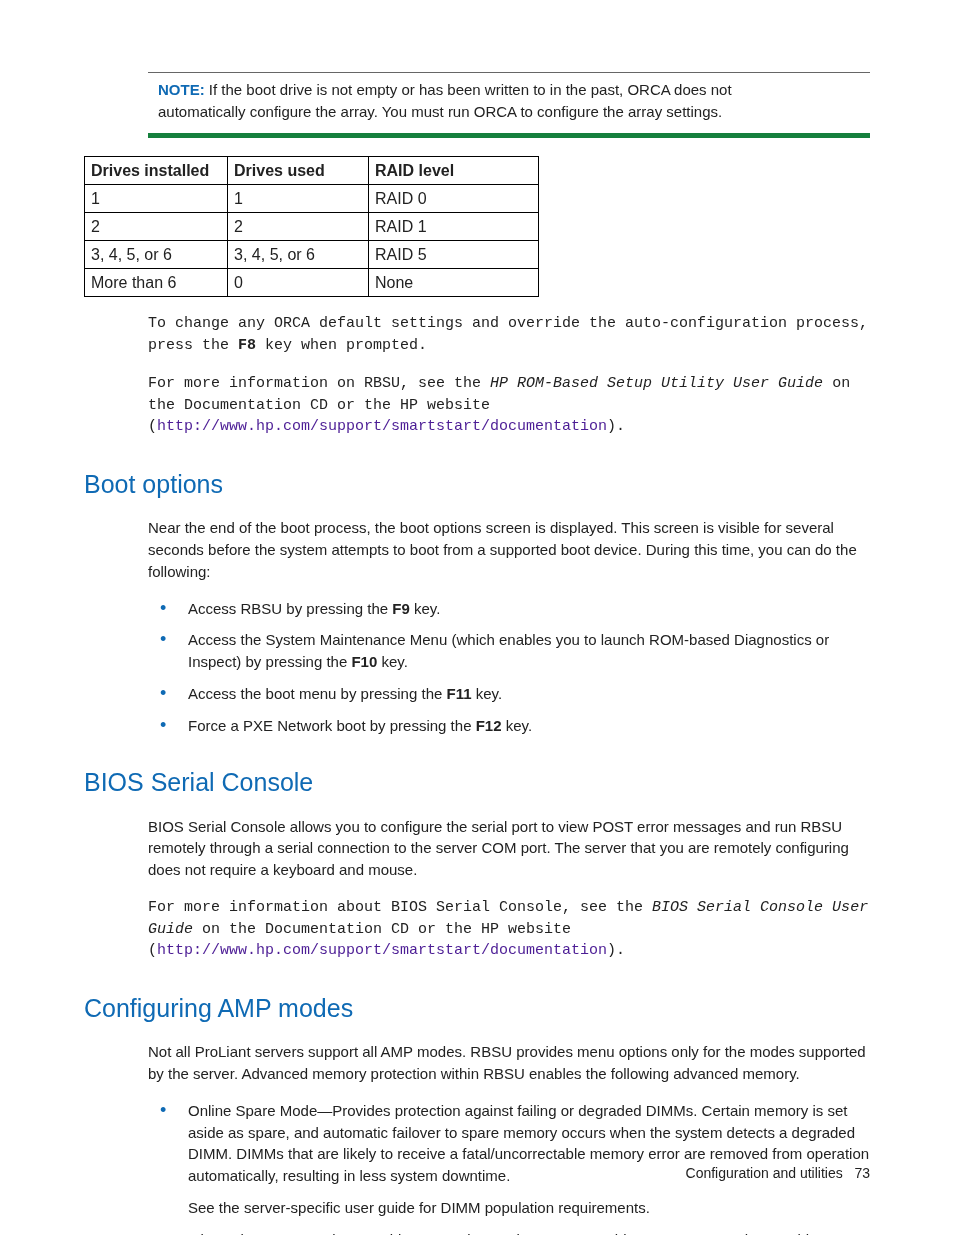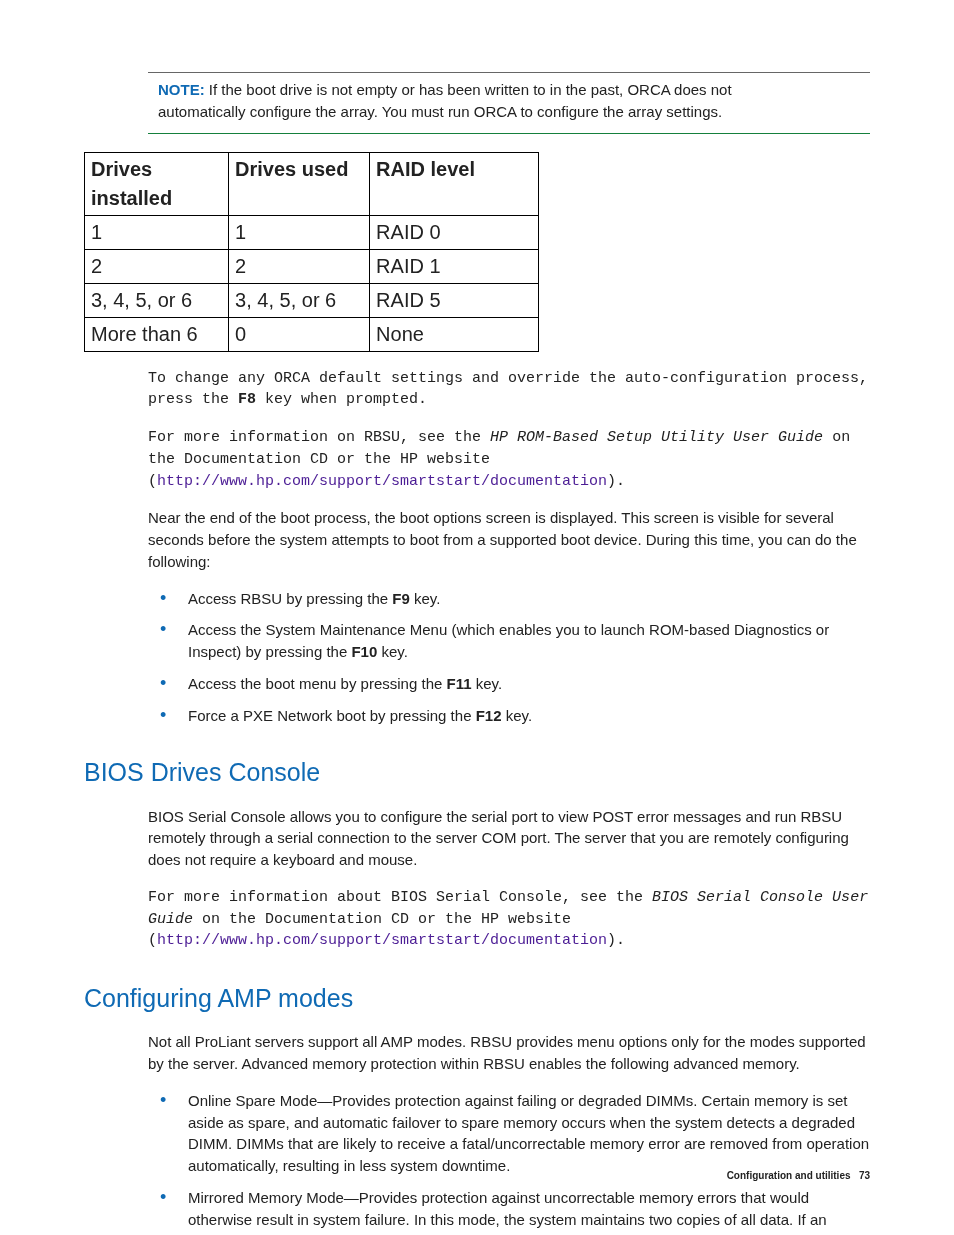--- a/index.html
+++ b/index.html
@@ -17,33 +17,33 @@
   }
   .page {
     box-sizing: border-box;
     width: 954px;
     height: 1235px;
     padding: 72px 84px 60px 84px;
     position: relative;
   }
   .note-box {
     border-top: 1px solid #666;
-    border-bottom: 1px solid #15803d;
+    border-bottom: 5px solid #15803d;
     margin-left: 64px;
     padding: 6px 60px 10px 10px;
   }
   .note-label {
     color: #0f6ab4;
     font-weight: bold;
   }
   .table {
     margin-top: 18px;
     border-collapse: collapse;
     width: 455px;
-    font-size: 20px;
+    font-size: 16px;
   }
   .table th, .table td {
     border: 1px solid #000;
     padding: 2px 6px 2px 6px;
     text-align: left;
     vertical-align: top;
     font-weight: normal;
   }
   .table th {
     font-weight: bold;
@@ -87,22 +87,21 @@
     font-size: 18px;
     line-height: 1.2;
   }
   .sub-para {
     margin-top: 10px;
   }
   .footer {
     position: absolute;
     bottom: 52px;
     right: 84px;
-    font-size: 10px;
-    font-weight: bold;
+    font-size: 14px;
   }
   em { font-style: italic; }
   b { font-weight: bold; }
 </style>
 </head>
 <body>
 
 <div class="page">
 
   <div class="note-box">
@@ -142,41 +141,43 @@
   </table>
 
   <p class="body-indent para">
     <span>To change any ORCA default settings and override the auto-configuration process, press the </span><b>F8</b><span> key when prompted.</span>
   </p>
 
   <p class="body-indent para">
     <span>For more information on RBSU, see the </span><em>HP ROM-Based Setup Utility User Guide</em><span> on the Documentation CD or the HP website (</span><a class="link">http://www.hp.com/support/smartstart/documentation</a><span>).</span>
   </p>
 
+  <h2>Boot options</h2>
   <p class="body-indent">Near the end of the boot process, the boot options screen is displayed. This screen is visible for several seconds before the system attempts to boot from a supported boot device. During this time, you can do the following:</p>
 
   <ul class="bullets">
     <li><span>Access RBSU by pressing the </span><b>F9</b><span> key.</span></li>
     <li><span>Access the System Maintenance Menu (which enables you to launch ROM-based Diagnostics or Inspect) by pressing the </span><b>F10</b><span> key.</span></li>
     <li><span>Access the boot menu by pressing the </span><b>F11</b><span> key.</span></li>
     <li><span>Force a PXE Network boot by pressing the </span><b>F12</b><span> key.</span></li>
   </ul>
 
-  <h2>BIOS Drives Console</h2>
+  <h2>BIOS Serial Console</h2>
   <p class="body-indent">BIOS Serial Console allows you to configure the serial port to view POST error messages and run RBSU remotely through a serial connection to the server COM port. The server that you are remotely configuring does not require a keyboard and mouse.</p>
   <p class="body-indent para">
     <span>For more information about BIOS Serial Console, see the </span><em>BIOS Serial Console User Guide</em><span> on the Documentation CD or the HP website (</span><a class="link">http://www.hp.com/support/smartstart/documentation</a><span>).</span>
   </p>
 
   <h2>Configuring AMP modes</h2>
   <p class="body-indent">Not all ProLiant servers support all AMP modes. RBSU provides menu options only for the modes supported by the server. Advanced memory protection within RBSU enables the following advanced memory.</p>
 
   <ul class="bullets">
     <li>
       <span>Online Spare Mode—Provides protection against failing or degraded DIMMs. Certain memory is set aside as spare, and automatic failover to spare memory occurs when the system detects a degraded DIMM. DIMMs that are likely to receive a fatal/uncorrectable memory error are removed from operation automatically, resulting in less system downtime.</span>
+      <div class="sub-para">See the server-specific user guide for DIMM population requirements.</div>
     </li>
     <li><span>Mirrored Memory Mode—Provides protection against uncorrectable memory errors that would otherwise result in system failure. In this mode, the system maintains two copies of all data. If an</span></li>
   </ul>
 
   <div class="footer">
     <span>Configuration and utilities</span>&nbsp;&nbsp;&nbsp;<span>73</span>
   </div>
 
 </div>
 

